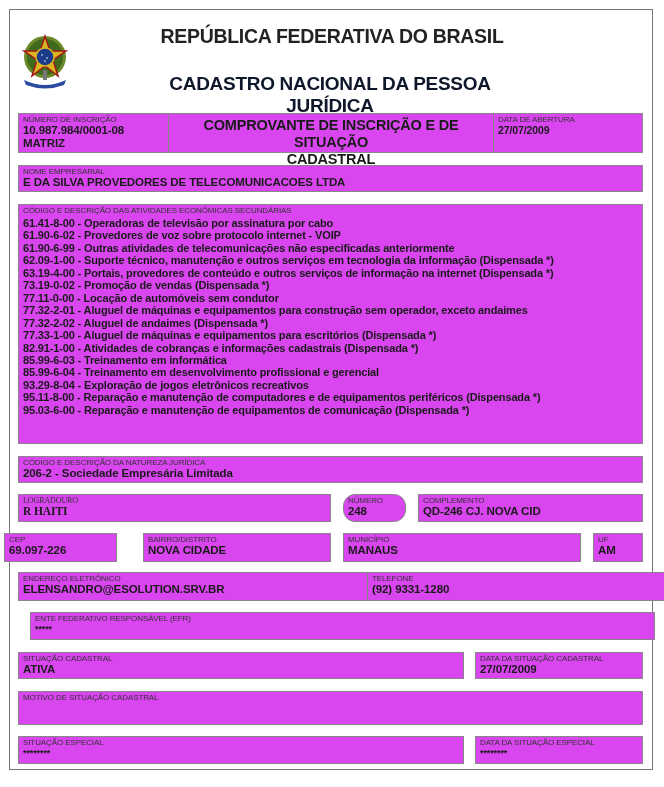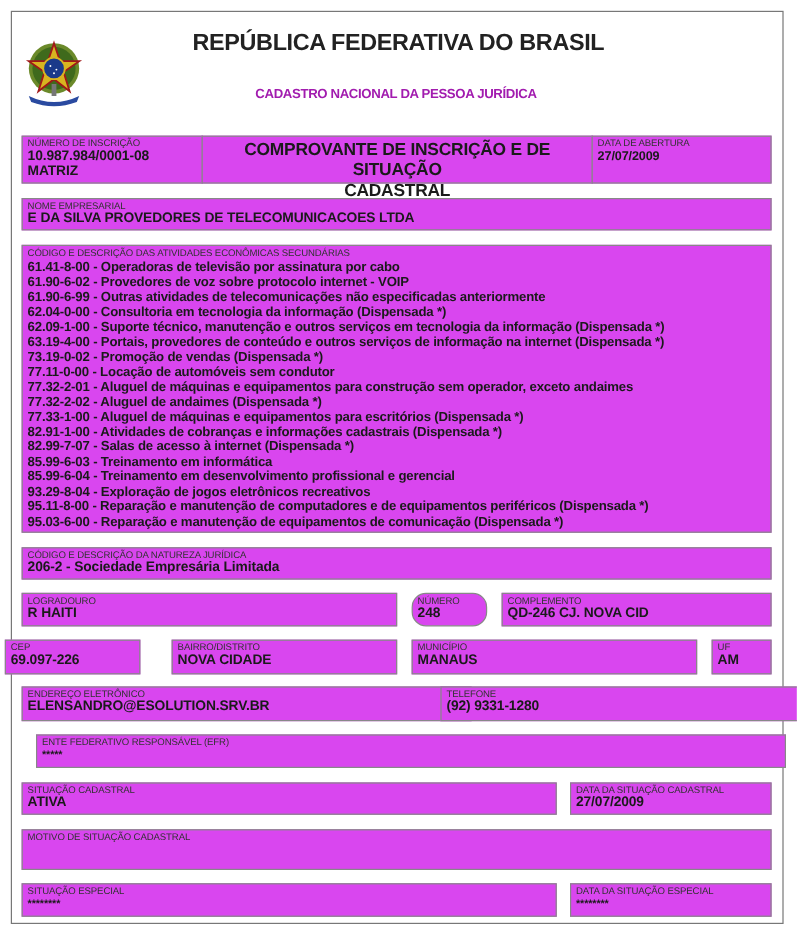--- a/index.html
+++ b/index.html
@@ -3,21 +3,21 @@
 <meta charset="utf-8">
 <style>
   html, body { margin:0; padding:0; background:#fff; }
   body { width:664px; height:787px; position:relative; font-family:"Liberation Sans", sans-serif; color:#1a1a1a; overflow:hidden; }
   .frame { position:absolute; left:9px; top:9px; width:644px; height:761px; border:1px solid #777; box-sizing:border-box; }
   .box { position:absolute; border:1px solid #888; box-sizing:border-box; background:#d946ef; }
   .lbl { position:absolute; left:4px; top:1px; font-size:8px; color:#333; letter-spacing:-0.1px; white-space:nowrap; }
   .val { position:absolute; left:4px; top:10px; font-size:11.5px; font-weight:bold; white-space:nowrap; letter-spacing:-0.1px; }
   .val.small { font-size:9px; top:11px; font-weight:bold; }
   .h1 { position:absolute; left:0; width:664px; text-align:center; top:25px; font-size:19.5px; font-weight:bold; color:#222; letter-spacing:-0.3px; }
-  .h2 { position:absolute; left:150px; width:360px; text-align:center; top:73px; font-size:11px; font-weight:bold; color:#a21caf; letter-spacing:-0.3px; }
+  .h2 { position:absolute; left:150px; width:360px; text-align:center; top:73px; font-size:19px; font-weight:bold; color:#0f172a; letter-spacing:-0.3px; }
   .emblem { position:absolute; left:20px; top:32px; width:50px; height:58px; }
   .comp-title { position:absolute; left:0; right:0; top:3px; text-align:center; font-size:14.5px; font-weight:bold; line-height:17px; letter-spacing:-0.2px; }
   .activities { position:absolute; left:4px; top:12px; margin:0; padding:0; list-style:none; }
   .activities li { font-size:11px; font-weight:bold; line-height:12.45px; white-space:nowrap; letter-spacing:-0.15px; }
 </style>
 </head>
 <body>
 
 <div class="frame"></div>
 
@@ -56,44 +56,42 @@
   <span class="lbl">NOME EMPRESARIAL</span>
   <span class="val">E DA SILVA PROVEDORES DE TELECOMUNICACOES LTDA</span>
 </div>
 
 <div class="box" style="left:18px;top:204px;width:625px;height:240px;">
   <span class="lbl">CÓDIGO E DESCRIÇÃO DAS ATIVIDADES ECONÔMICAS SECUNDÁRIAS</span>
   <ul class="activities">
     <li>61.41-8-00 - Operadoras de televisão por assinatura por cabo</li>
     <li>61.90-6-02 - Provedores de voz sobre protocolo internet - VOIP</li>
     <li>61.90-6-99 - Outras atividades de telecomunicações não especificadas anteriormente</li>
-    <li>62.04-0-00 - Consultoria em tecnologia da informação (Dispensada *)</li>
     <li>62.09-1-00 - Suporte técnico, manutenção e outros serviços em tecnologia da informação (Dispensada *)</li>
     <li>63.19-4-00 - Portais, provedores de conteúdo e outros serviços de informação na internet (Dispensada *)</li>
     <li>73.19-0-02 - Promoção de vendas (Dispensada *)</li>
     <li>77.11-0-00 - Locação de automóveis sem condutor</li>
     <li>77.32-2-01 - Aluguel de máquinas e equipamentos para construção sem operador, exceto andaimes</li>
     <li>77.32-2-02 - Aluguel de andaimes (Dispensada *)</li>
     <li>77.33-1-00 - Aluguel de máquinas e equipamentos para escritórios (Dispensada *)</li>
     <li>82.91-1-00 - Atividades de cobranças e informações cadastrais (Dispensada *)</li>
-    <li>82.99-7-07 - Salas de acesso à internet (Dispensada *)</li>
     <li>85.99-6-03 - Treinamento em informática</li>
     <li>85.99-6-04 - Treinamento em desenvolvimento profissional e gerencial</li>
     <li>93.29-8-04 - Exploração de jogos eletrônicos recreativos</li>
     <li>95.11-8-00 - Reparação e manutenção de computadores e de equipamentos periféricos (Dispensada *)</li>
     <li>95.03-6-00 - Reparação e manutenção de equipamentos de comunicação (Dispensada *)</li>
   </ul>
 </div>
 
 <div class="box" style="left:18px;top:456px;width:625px;height:27px;">
   <span class="lbl">CÓDIGO E DESCRIÇÃO DA NATUREZA JURÍDICA</span>
   <span class="val">206-2 - Sociedade Empresária Limitada</span>
 </div>
 
-<div class="box" style="left:18px;top:494px;width:313px;height:28px;">
+<div class="box" style="left:18px;top:494px;width:313px;height:28px;font-family:Liberation Serif, serif;">
   <span class="lbl">LOGRADOURO</span>
   <span class="val">R HAITI</span>
 </div>
 <div class="box" style="left:343px;top:494px;width:63px;height:28px;border-radius:12px;">
   <span class="lbl">NÚMERO</span>
   <span class="val">248</span>
 </div>
 <div class="box" style="left:418px;top:494px;width:225px;height:28px;">
   <span class="lbl">COMPLEMENTO</span>
   <span class="val">QD-246 CJ. NOVA CID</span>

